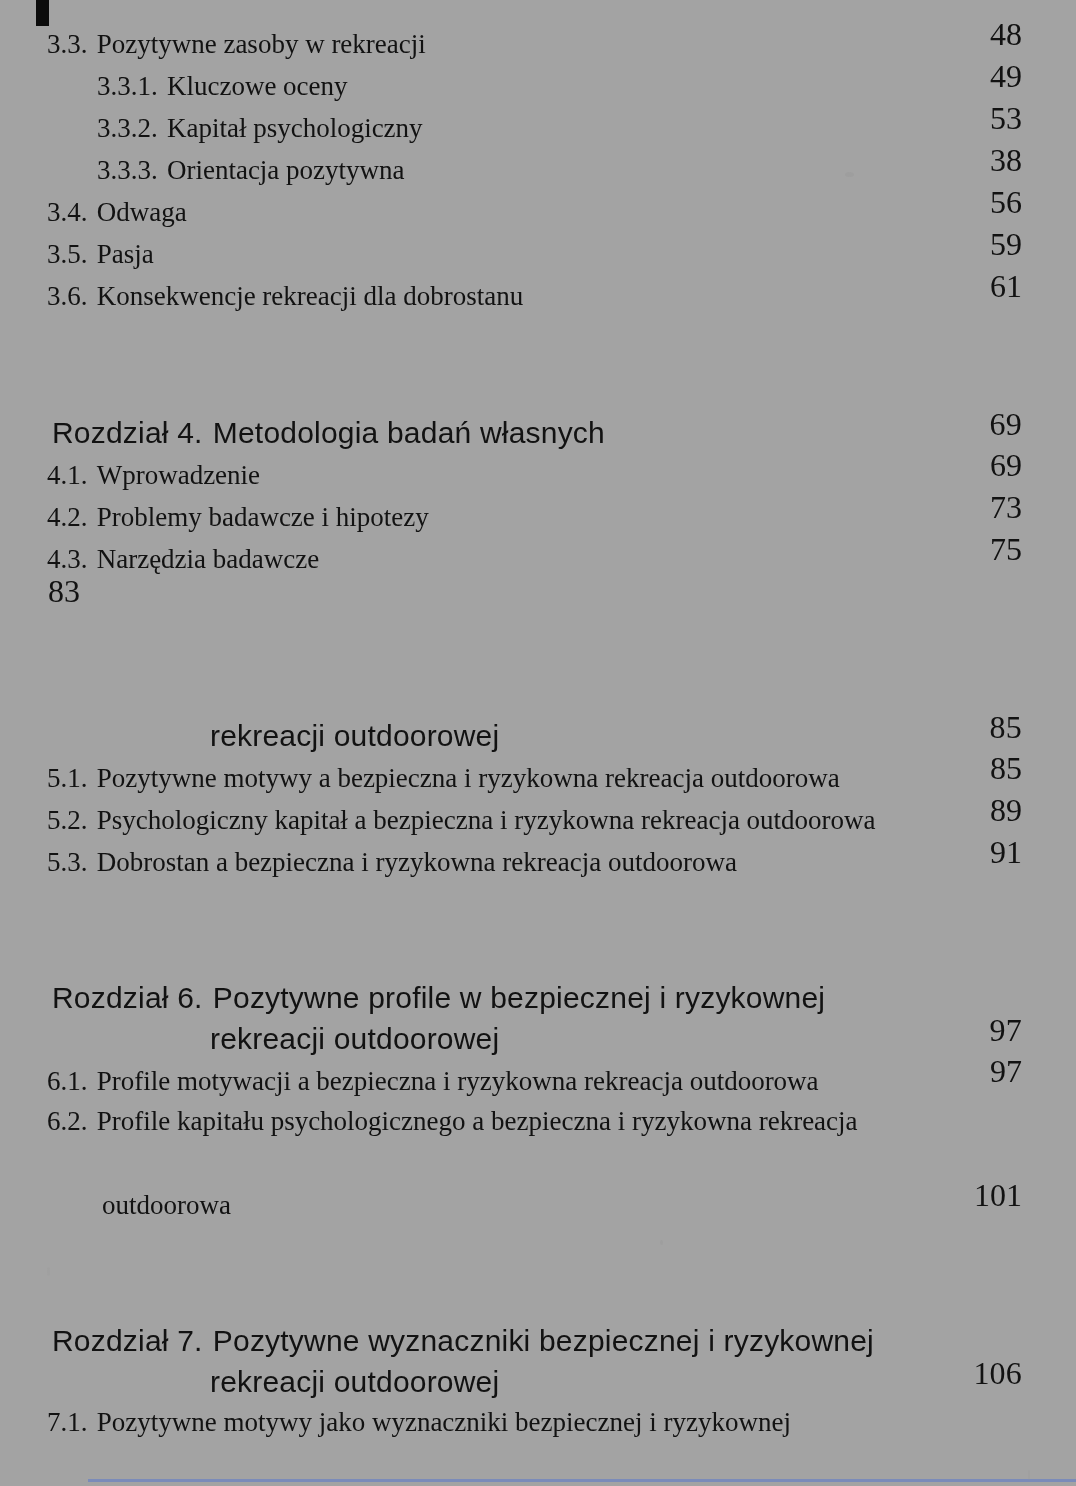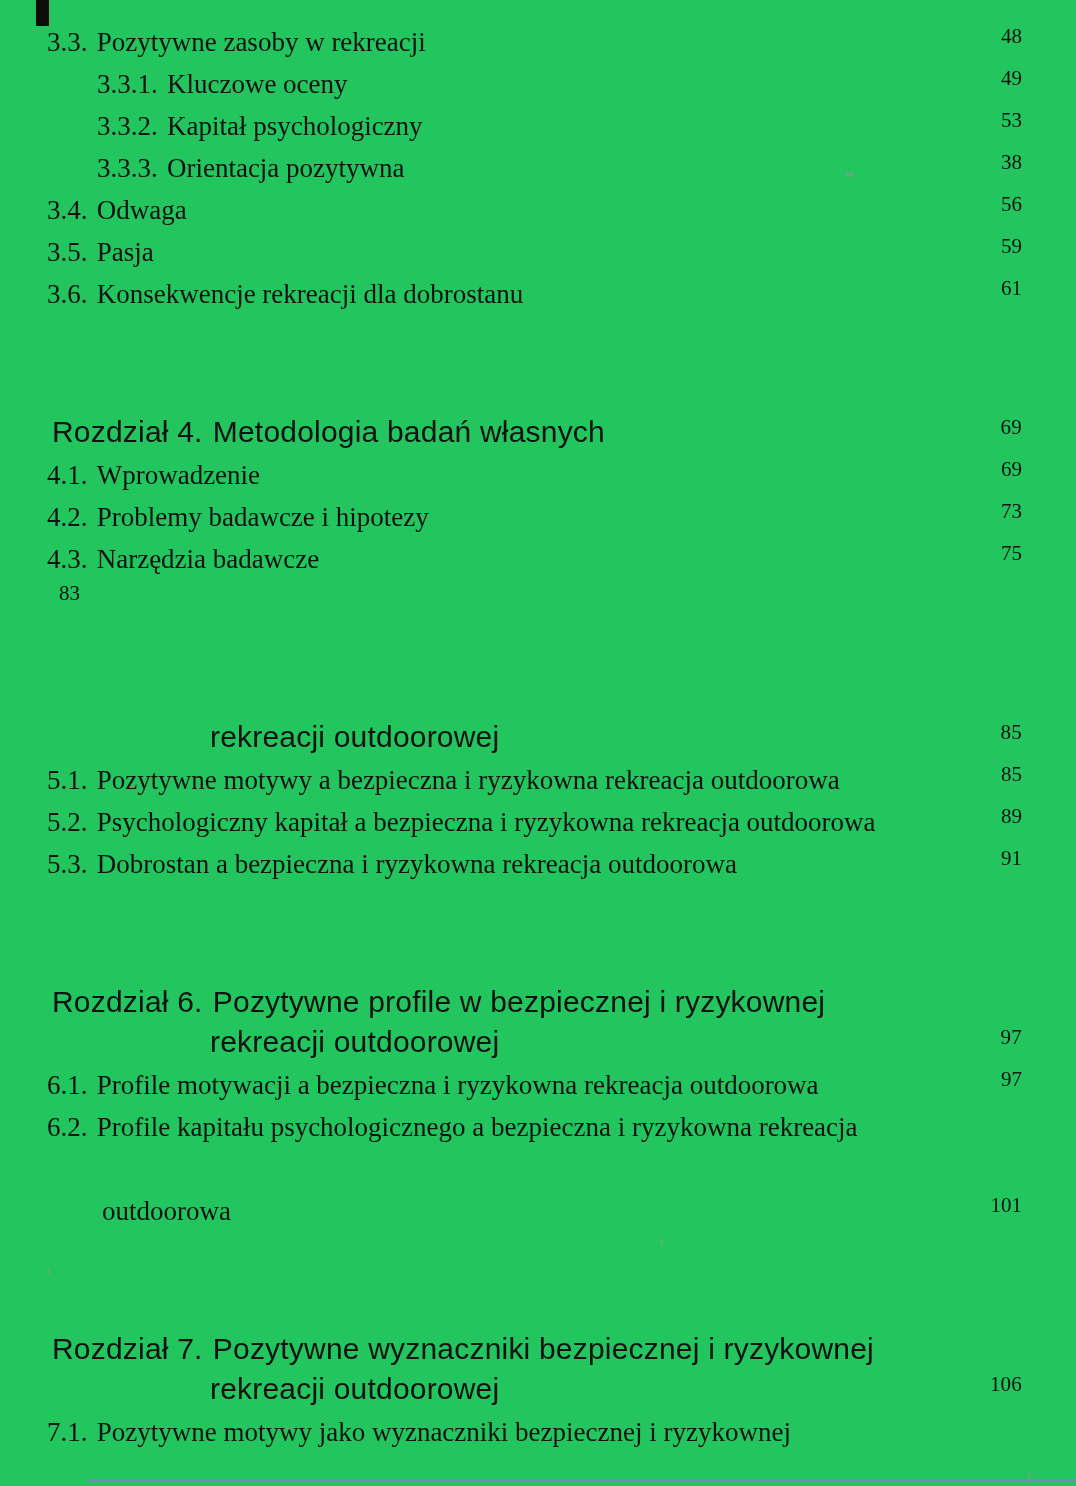--- a/index.html
+++ b/index.html
@@ -1,19 +1,19 @@
 <!DOCTYPE html>
 <html><head>
 <meta charset="utf-8">
 <style>
   html,body { margin:0; padding:0; background:#ffffff; }
   .page {
     position:relative;
     width:1076px; height:1486px;
-    background:#22c55e;
+    background:#a3a3a3;
     overflow:hidden;
     font-family:"Liberation Serif", serif;
     color:#121212;
   }
   .toc { position:absolute; left:0; right:0; top:22px; }
   .toc-section + .toc-section { margin-top:96px; }
 
   .row { display:flex; align-items:baseline; padding-right:54px; }
   .row .label { flex:1; white-space:nowrap; }
 
@@ -27,21 +27,21 @@
     font-size:30px; line-height:40px;
     letter-spacing:0.2px;
   }
   .heading .label { padding-left:52px; }
   .heading-cont .label { padding-left:210px; }
 
   .num { padding-right:0.34em; }
 
   .pageno {
     font-family:"Liberation Serif", serif;
-    font-size:21px;
+    font-size:32px;
     min-width:72px;
     margin-left:8px;
     text-align:right;
     position:relative; top:-8px; 
   }
 
   
   .artifact { position:absolute; }
   .dash-topleft { left:36px; top:0; width:13px; height:26px; background:#0c0c0c; }
   .line-bottom { left:88px; right:0; top:1479px; height:3px; background:#7487bd; opacity:0.85; }

